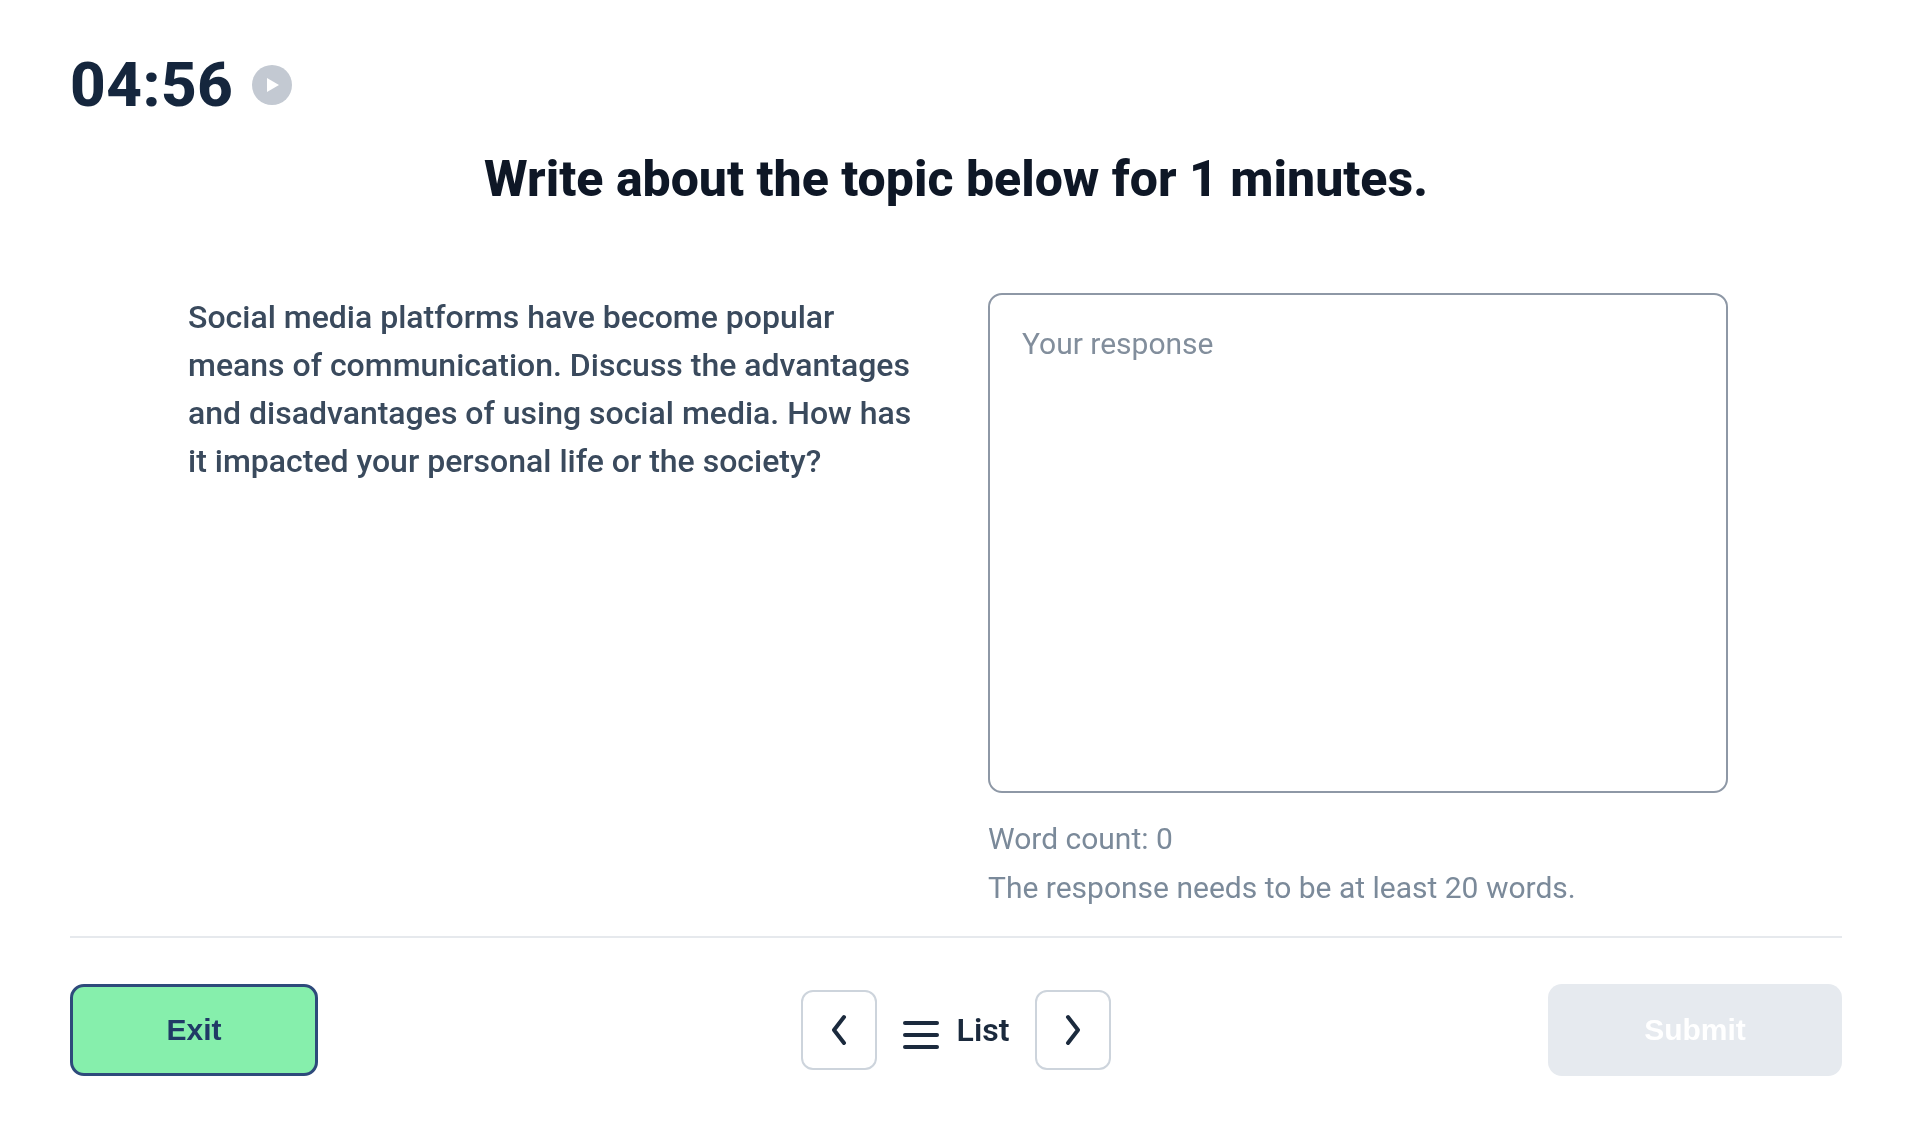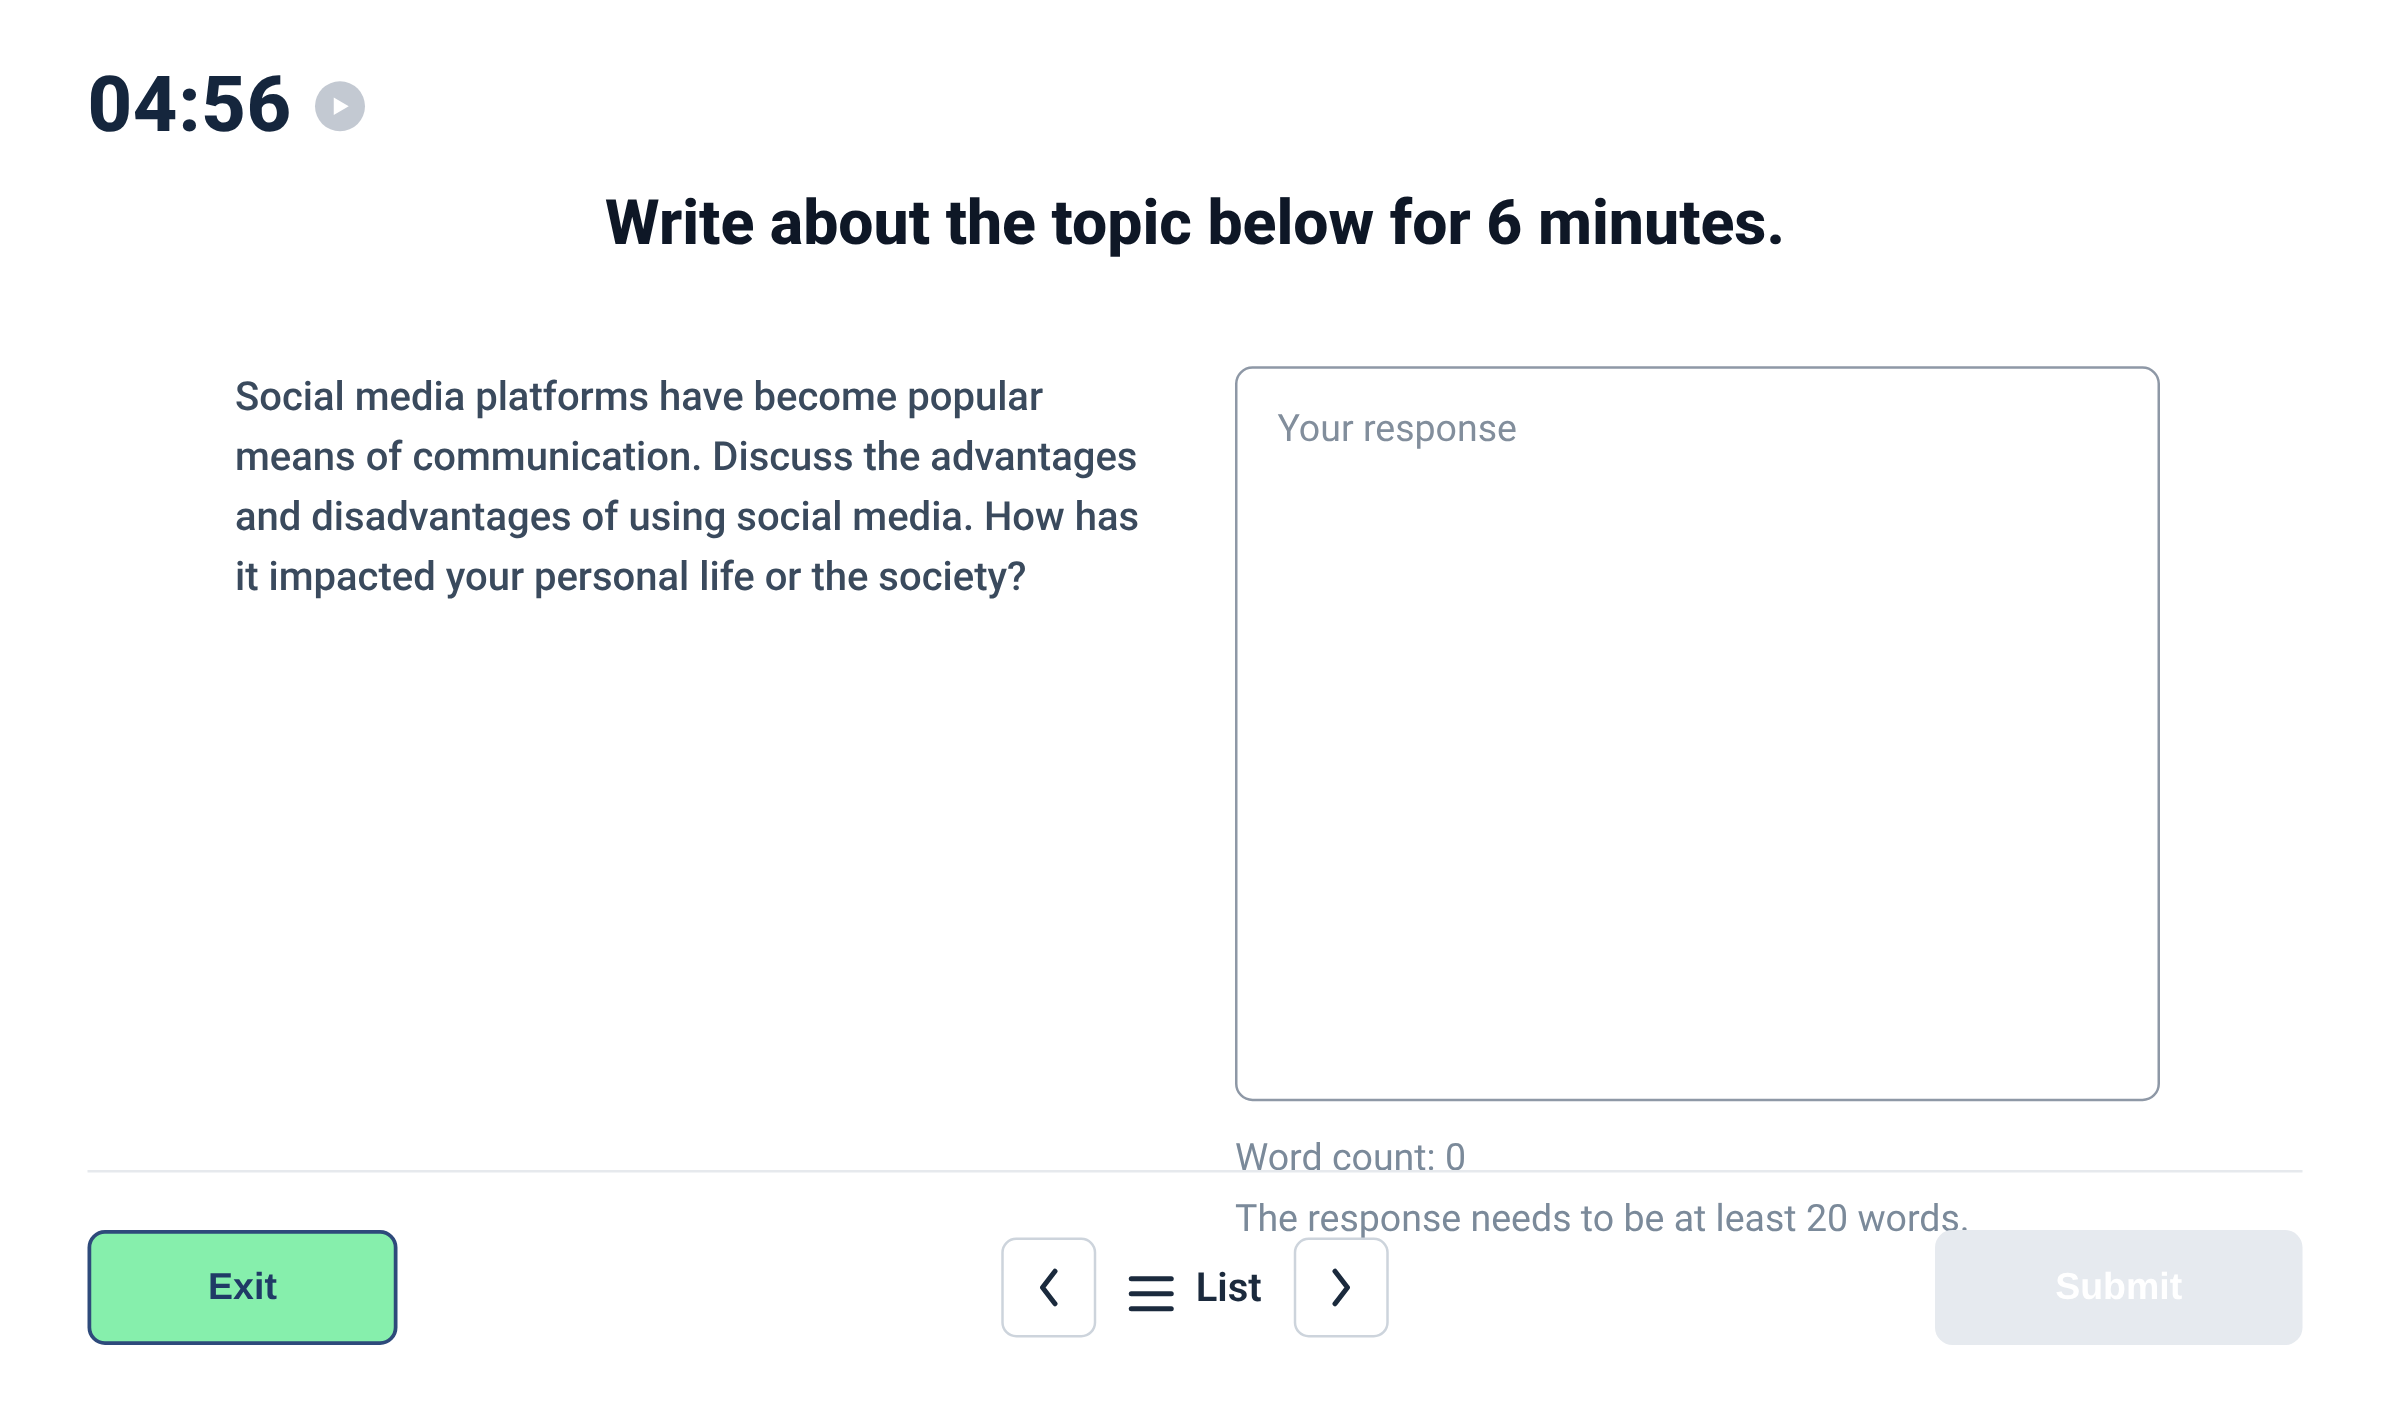--- a/index.html
+++ b/index.html
@@ -88,21 +88,21 @@
     color: #3a4a5d;
     font-weight: 500;
     padding-right: 8px;
   }
   .response-col {
     display: flex;
     flex-direction: column;
   }
   .response {
     width: 100%;
-    height: 588px;
+    height: 500px;
     border: 2px solid var(--border);
     border-radius: 14px;
     padding: 28px 32px;
     font-size: 30px;
     line-height: 1.4;
     color: #1b2a3d;
     resize: none;
     outline: none;
     font-family: inherit;
   }
@@ -219,21 +219,21 @@
 
   <div class="timer">
     <span class="value">04:56</span>
     <span class="play" aria-label="Start timer">
       <svg width="18" height="18" viewBox="0 0 18 18" aria-hidden="true">
         <polygon points="4,2 16,9 4,16" fill="#ffffff"></polygon>
       </svg>
     </span>
   </div>
 
-  <div class="title">Write about the topic below for 6 minutes.</div>
+  <div class="title">Write about the topic below for 1 minutes.</div>
 
   <div class="content">
     <div class="prompt">Social media platforms have become popular means of communication. Discuss the advantages and disadvantages of using social media. How has it impacted your personal life or the society?</div>
 
     <div class="response-col">
       <textarea class="response" placeholder="Your response" style=""></textarea>
       <div class="meta">
         <div>Word count: 0</div>
         <div class="req">The response needs to be at least 20 words.</div>
       </div>

